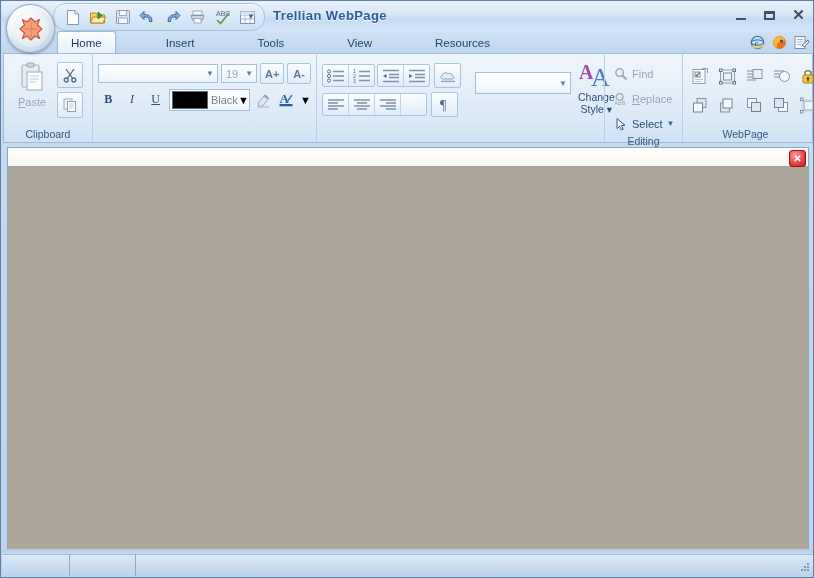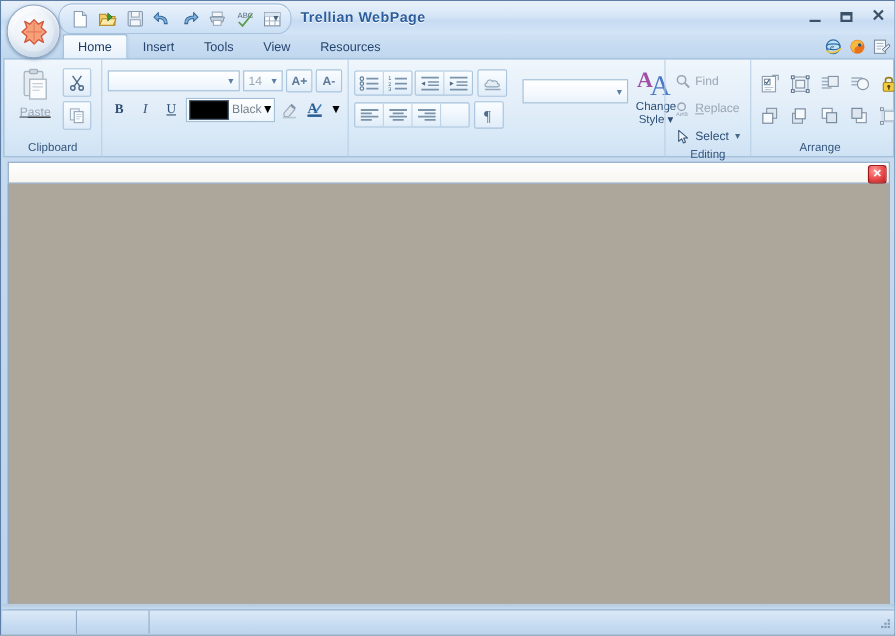--- a/index.html
+++ b/index.html
@@ -150,20 +150,21 @@
     left: 0; top: 30px;
     width: 814px; height: 23px;
     background: linear-gradient(to bottom, #cfe1f4 0%, #bed6ee 100%);
   }
   .tabs {
     position: absolute;
     left: 56px; top: 0;
     display: flex;
     align-items: flex-end;
     height: 23px;
+    gap: 36px;
   }
   .tab {
     height: 21px;
     line-height: 21px;
     padding: 0 13px;
     font-size: 11.5px;
     color: #25456e;
     cursor: default;
     border-radius: 3px 3px 0 0;
     margin-right: 1px;
@@ -270,21 +271,20 @@
     height: 62px;
     display: flex;
     flex-direction: column;
     align-items: center;
     justify-content: flex-start;
     padding-top: 3px;
     box-sizing: border-box;
     border: 1px solid transparent;
     border-radius: 2px;
     cursor: default;
-    text-decoration: underline;
   }
   .paste-label {
     font-size: 11px;
     color: #9aa7b4;
     margin-top: 4px;
   }
   .clip-small-col {
     display: flex;
     flex-direction: column;
     gap: 4px;
@@ -675,21 +675,21 @@
 
     <div class="rgroup font-group">
       <div class="rgroup-body">
         <div class="font-rows">
           <div class="font-row">
             <div class="combo font-name-combo">
               <span class="combo-text"></span>
               <span class="combo-arrow">▼</span>
             </div>
             <div class="combo font-size-combo">
-              <span class="combo-text">14</span>
+              <span class="combo-text">19</span>
               <span class="combo-arrow">▼</span>
             </div>
             <div class="az-btn">A+</div>
             <div class="az-btn">A-</div>
           </div>
           <div class="font-row">
             <div class="fmt-btn fmt-b">B</div>
             <div class="fmt-btn fmt-i">I</div>
             <div class="fmt-btn fmt-u">U</div>
             <div class="color-combo">
@@ -915,21 +915,21 @@
                 <path d="M2 4 H17 M2 15 H17 M3 2 V17 M16 2 V17" stroke="#c6d2de" stroke-width="0.8"></path>
                 <rect x="1.5" y="2" width="2.5" height="2.5" fill="#ffffff" stroke="#7a8b9d" stroke-width="0.9"></rect>
                 <rect x="15" y="2" width="2.5" height="2.5" fill="#ffffff" stroke="#7a8b9d" stroke-width="0.9"></rect>
                 <rect x="1.5" y="14.5" width="2.5" height="2.5" fill="#ffffff" stroke="#7a8b9d" stroke-width="0.9"></rect>
                 <rect x="15" y="14.5" width="2.5" height="2.5" fill="#ffffff" stroke="#7a8b9d" stroke-width="0.9"></rect>
               </svg>
             </div>
           </div>
         </div>
       </div>
-      <div class="rgroup-label">Arrange</div>
+      <div class="rgroup-label">WebPage</div>
     </div>
 
   </div>
 
   <div class="doc-bar">
     <span></span>
     <div class="doc-close">✕</div>
   </div>
 
   <div class="doc-area"></div>

